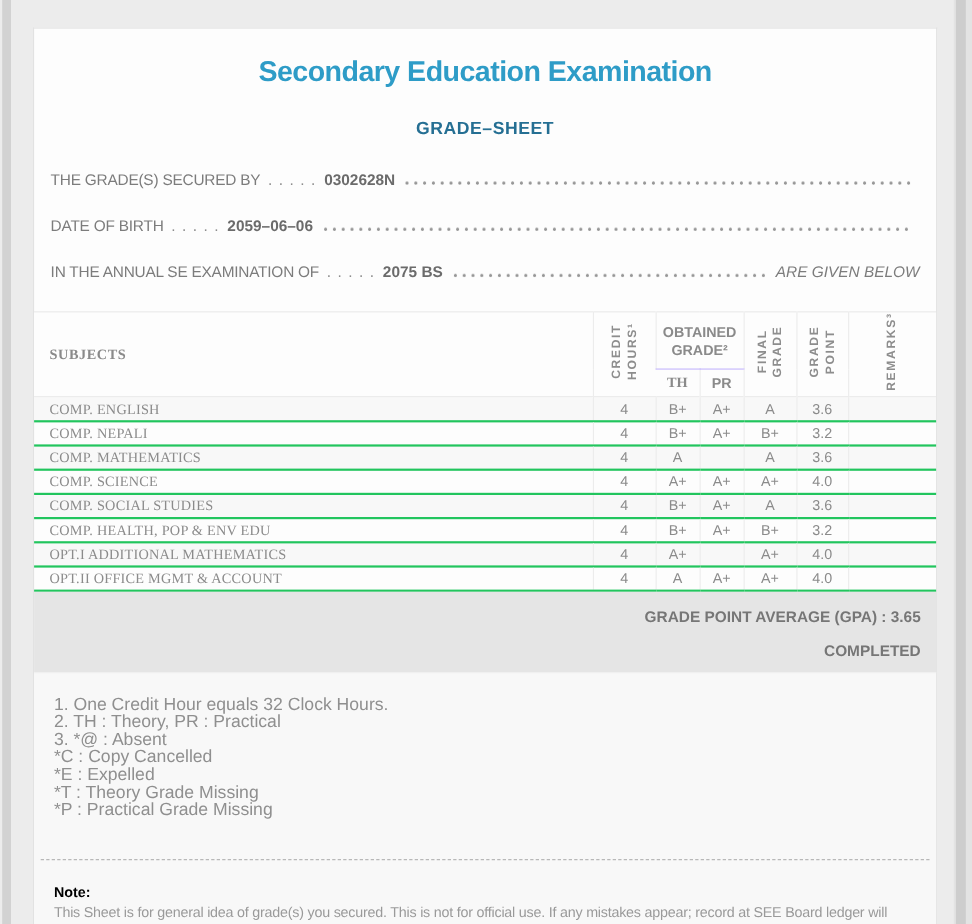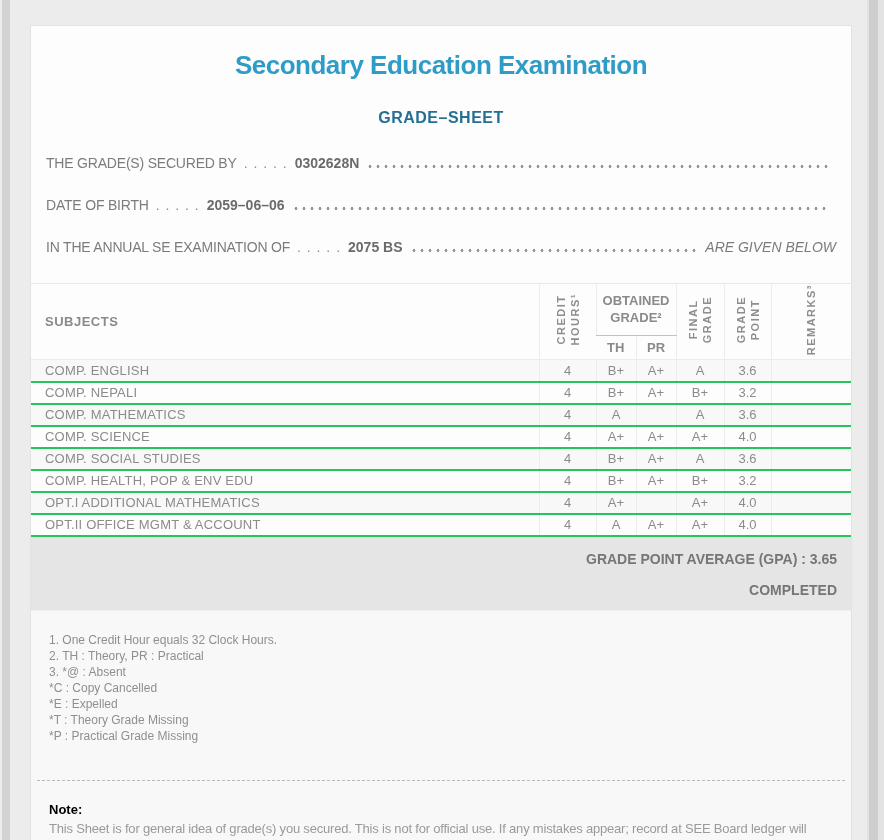--- a/index.html
+++ b/index.html
@@ -74,21 +74,21 @@
     border-top: 1px solid #e8e8e8;
   }
   col.c-subj { width: 508px; }
   col.c-cred { width: 57px; }
   col.c-th   { width: 40px; }
   col.c-pr   { width: 40px; }
   col.c-fin  { width: 48px; }
   col.c-gp   { width: 47px; }
   col.c-rem  { width: 80px; }
   th, td { border-left: 1px solid #ececec; font-weight: normal; }
-  th:first-child, td:first-child { border-left: none; }
+  th:first-child, td:first-child { border-left: none; font-family: Liberation Serif, serif; }
   thead th { color: #8d8d8d; background: #fdfdfd; }
   .h-subjects {
     text-align: left;
     padding-left: 14px;
     font-size: 13px;
     font-weight: bold;
     letter-spacing: 0.5px;
     color: #8a8a8a;
   }
   .vcell { text-align: center; vertical-align: middle; height: 68px; }
@@ -149,21 +149,21 @@
   }
 
   .footer {
     background: #f8f8f8;
     border-top: 1px solid #efefef;
     padding-top: 21px;
     height: 100%;
   }
   .fn-line {
     margin-left: 18px;
-    font-size: 12px;
+    font-size: 16px;
     line-height: 16px;
     color: #8f8f8f;
   }
   .fn-line.indent { }
   .dashed-sep {
     margin: 36px 6px 0 6px;
     border-top: 1px dashed #b8b8b8;
     height: 0;
   }
   .note-heading {

